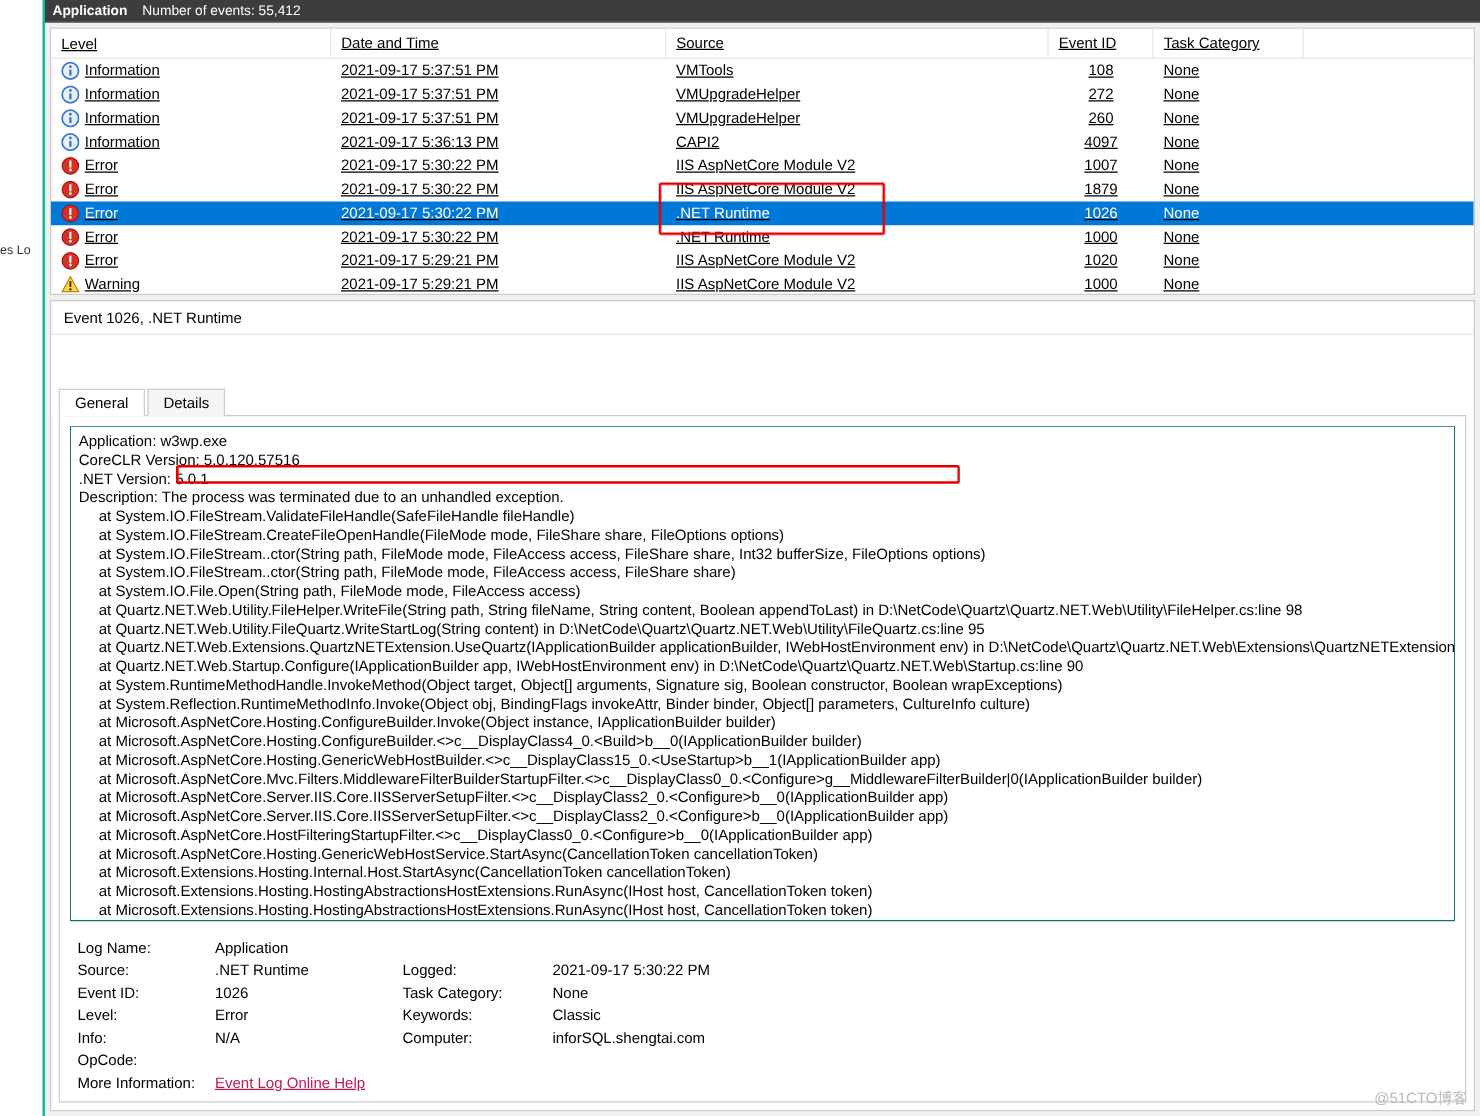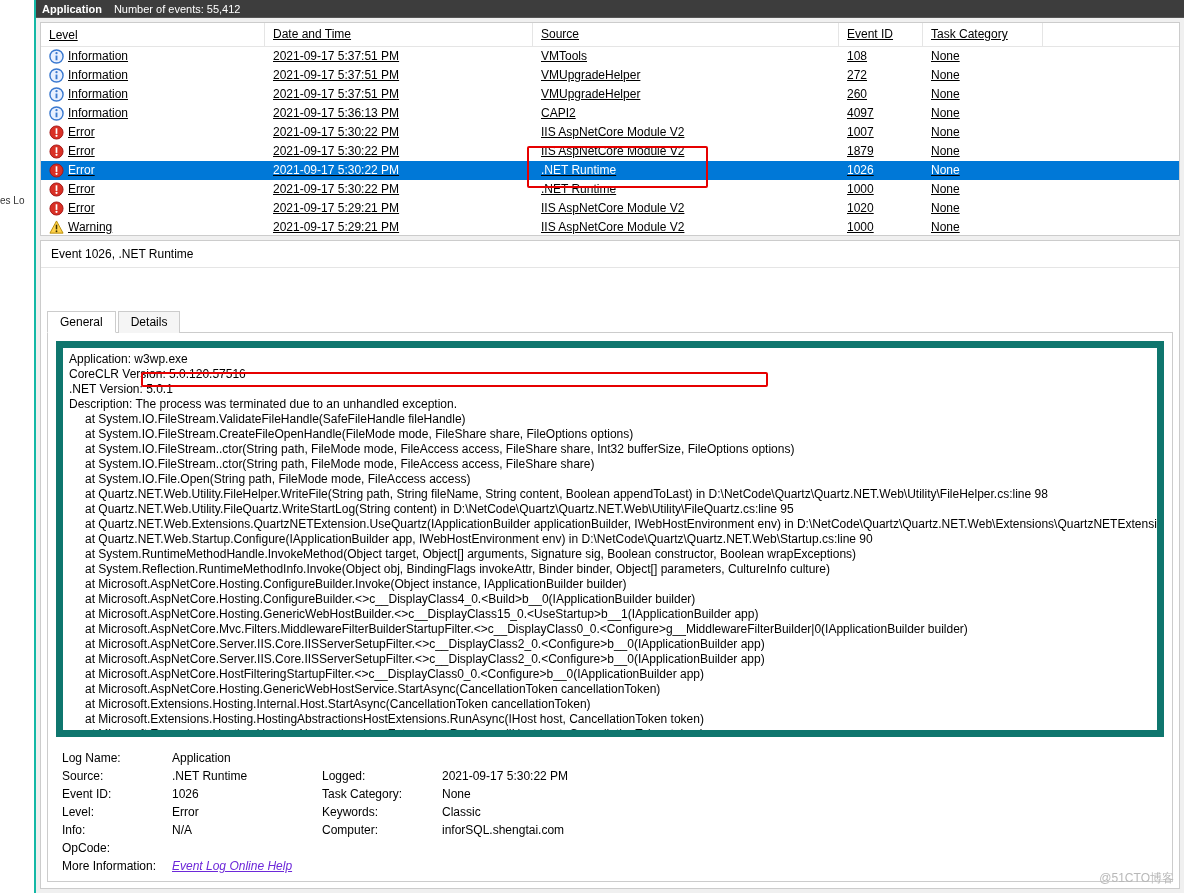--- a/index.html
+++ b/index.html
@@ -16,40 +16,40 @@
   .ev-body { overflow-y: auto; flex: 1; }
   .ev-body::-webkit-scrollbar { width: 16px; }
   .ev-body::-webkit-scrollbar-thumb { background: #c0c0c0; }
   .ev-body::-webkit-scrollbar-track { background: #f0f0f0; }
   .ev-row { display: flex; height: 19px; line-height: 19px; font-size: 12px; cursor: default; }
   .ev-row.selected { background: #0078d7; color: #fff; }
   .ev-row .col { padding: 0 8px; white-space: nowrap; overflow: hidden; }
   .col-level { width: 224px; display: flex; align-items: center; gap: 4px; padding-left: 8px; }
   .col-date { width: 268px; }
   .col-source { width: 306px; }
-  .col-eid { width: 84px; text-align: left; padding-right: 14px; }
+  .col-eid { width: 84px; text-align: center; padding-right: 14px; }
   .col-task { width: 120px; }
   .icon { width: 15px; height: 15px; display: inline-block; flex-shrink: 0; }
   .red-box { position: absolute; border: 2px solid #e60000; border-radius: 2px; pointer-events: none; z-index: 50; }
 
   .detail-pane { background: #fff; border: 1px solid #ccc; margin: 0 4px 4px 4px; flex: 1; display: flex; flex-direction: column; overflow: hidden; }
   .detail-title { padding: 6px 10px; font-size: 12px; border-bottom: 1px solid #e5e5e5; }
   .tabs { display: flex; padding: 6px 6px 0 6px; background: #fff; }
   .tab { padding: 3px 12px; font-size: 12px; border: 1px solid #ccc; border-bottom: none; background: #f5f5f5; margin-right: 2px; position: relative; top: 1px; margin-top: 36px; }
   .tab.active { background: #fff; border-bottom: 1px solid #fff; }
   .tab-body { border: 1px solid #ccc; margin: 0 6px 6px 6px; flex: 1; display: flex; flex-direction: column; overflow: hidden; }
-  .exception-scroll { overflow: auto; margin: 8px; border: 7px solid #0f766e; background: #fff; height: 452px; }
+  .exception-scroll { overflow: auto; margin: 8px; border: 1px solid #0f766e; background: #fff; height: 452px; }
   .exception-scroll::-webkit-scrollbar { width: 16px; height: 16px; }
   .exception-scroll::-webkit-scrollbar-thumb { background: #c0c0c0; }
   .exception-scroll::-webkit-scrollbar-track { background: #f0f0f0; }
   .exception-text { font-size: 12px; line-height: 15px; padding: 4px 6px; white-space: nowrap; }
   .stack-indent { padding-left: 16px; }
   .meta-grid { padding: 6px 14px 8px 14px; display: grid; grid-template-columns: 110px 150px 120px 1fr; row-gap: 4px; font-size: 12px; }
   .meta-grid .label { color: #000; }
-  .meta-link a { color: #6d28d9; text-decoration: underline; font-style: italic; }
+  .meta-link a { color: #be185d; text-decoration: underline; }
   .watermark { position: absolute; right: 10px; bottom: 6px; color: #b8b8b8; font-size: 12px; }
 </style>
 </head>
 <body>
 
 <div class="wrapper">
   <div class="left-cut">
     <span>es Lo</span>
   </div>
   <div class="main-area">

